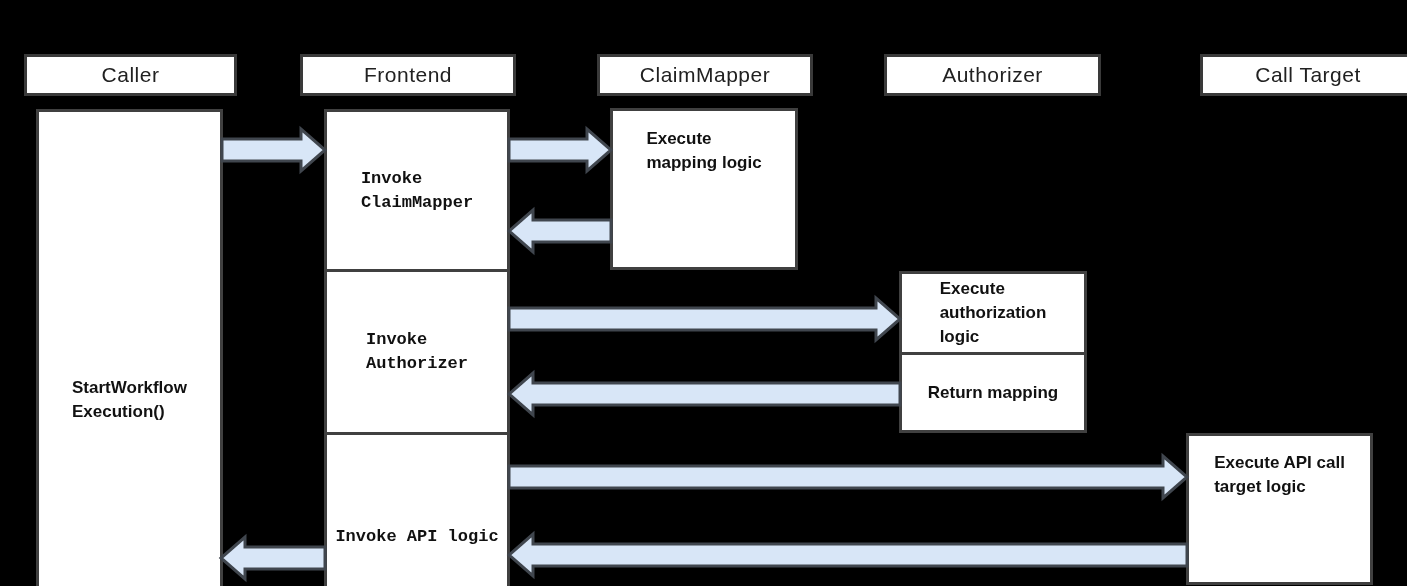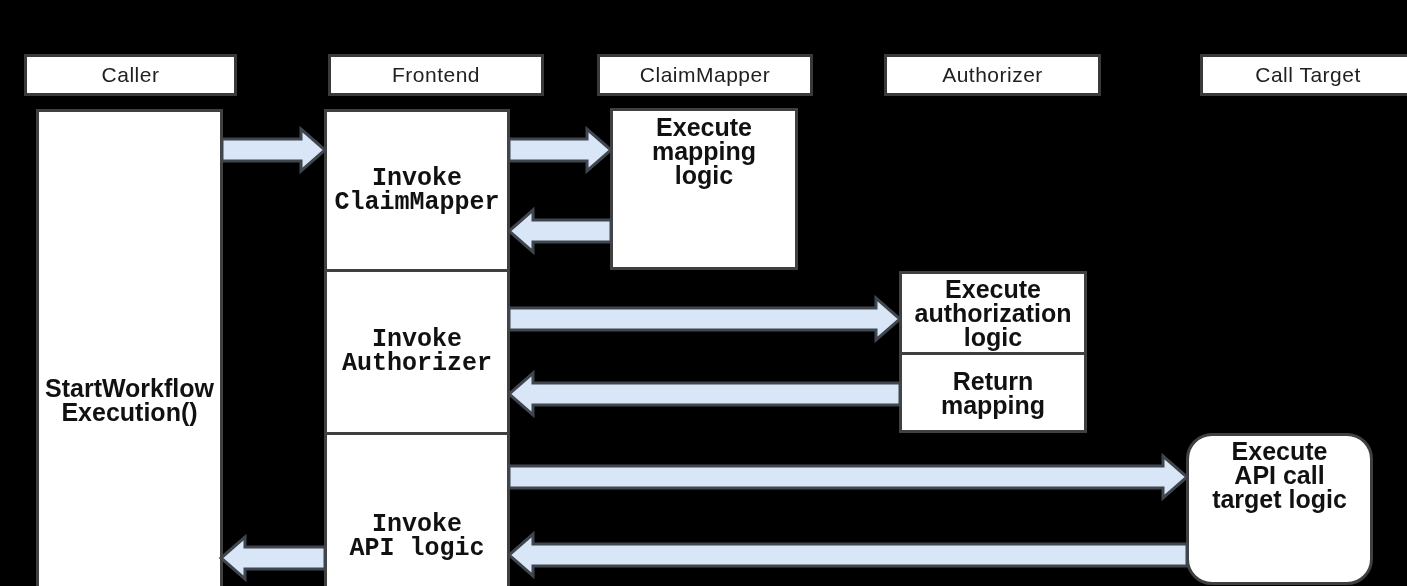--- a/index.html
+++ b/index.html
@@ -27,55 +27,55 @@
     box-sizing: border-box;
     display: flex;
     align-items: center;
     justify-content: center;
     font-size: 21px;
     font-weight: 400;
     letter-spacing: 0.5px;
     color: #212121;
   }
   #header-caller      { left: 24px;   width: 213px; }
-  #header-frontend    { left: 328px;  width: 216px; }
+  #header-frontend    { left: 300px;  width: 216px; }
   #header-claimmapper { left: 597px;  width: 216px; }
   #header-authorizer  { left: 884px;  width: 217px; }
   #header-calltarget  { left: 1200px; width: 216px; }
 
   
   .activation {
     position: absolute;
     background: #ffffff;
     border: 3px solid #404040;
     box-sizing: border-box;
     display: flex;
     flex-direction: column;
   }
   .section {
     box-sizing: border-box;
     display: flex;
     align-items: center;
     justify-content: center;
-    text-align: center;
-    font-size: 25px;
+    text-align: left;
+    font-size: 17px;
     font-weight: 700;
     line-height: 24px;
     color: #111111;
     white-space: pre-line;
-    padding: 0 20px;
+    padding: 0 0;
   }
   .section + .section { border-top: 3px solid #404040; }
   .grow { flex: 1 1 auto; }
 
   #activation-caller      { left: 36px;   top: 75px;  width: 187px; height: 582px; }
   #activation-frontend    { left: 324px;  top: 75px;  width: 186px; height: 532px; font-family: Liberation Mono, monospace; }
   #activation-claimmapper { left: 610px;  top: 74px;  width: 188px; height: 162px; }
   #activation-authorizer  { left: 899px;  top: 237px; width: 188px; height: 162px; }
-  #activation-calltarget  { left: 1186px; top: 399px; width: 187px; height: 152px; border-radius: 26px; }
+  #activation-calltarget  { left: 1186px; top: 399px; width: 187px; height: 152px; }
 
   #frontend-step1 { height: 157px; }
   #frontend-step2 { height: 163px; }
   #claimmapper-step1 { height: 79px; }
   #authorizer-step1  { height: 78px; }
   #calltarget-step1  { height: 77px; }
 
   
   .arrows-layer {
     position: absolute;

